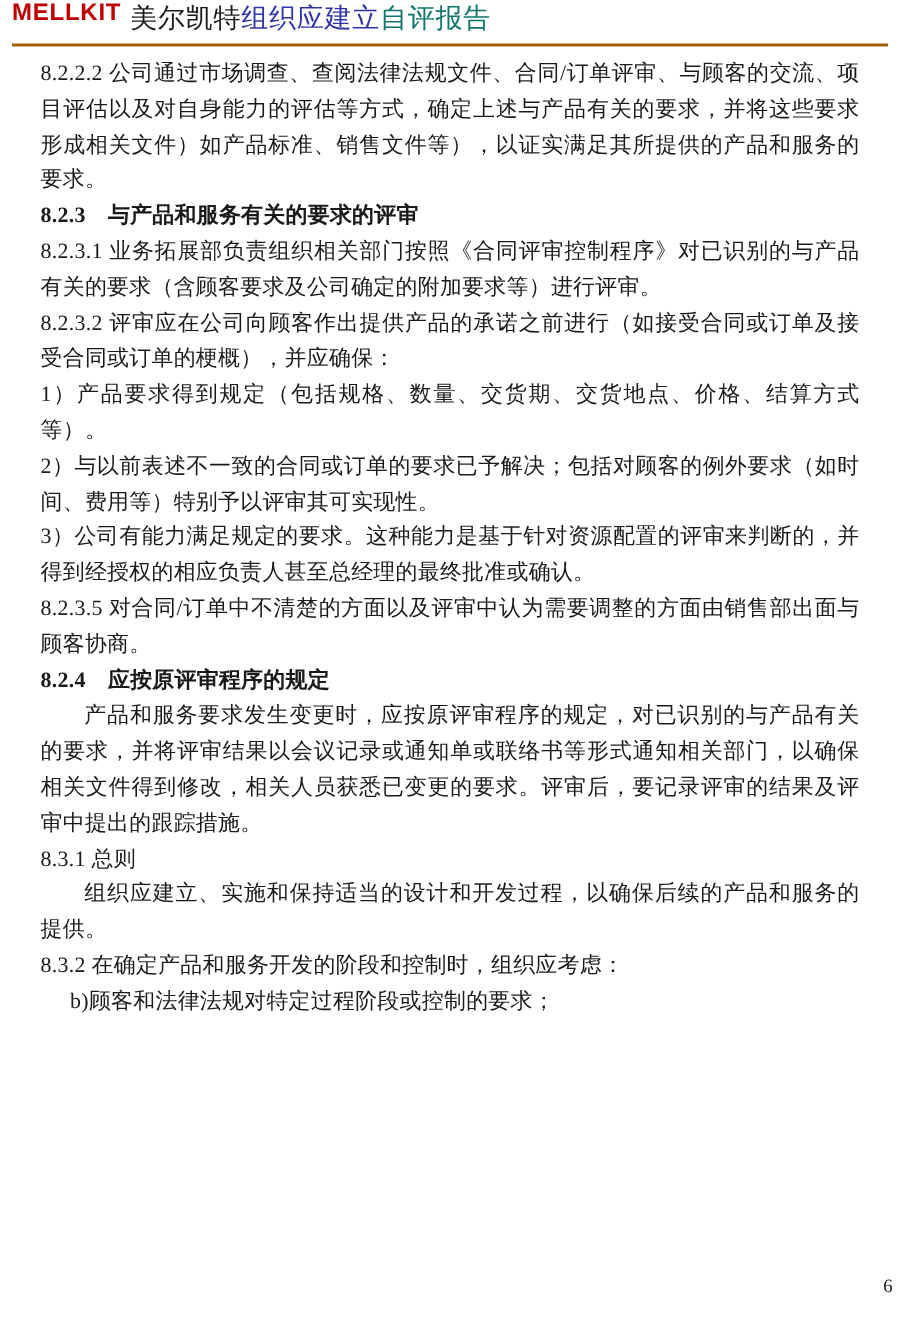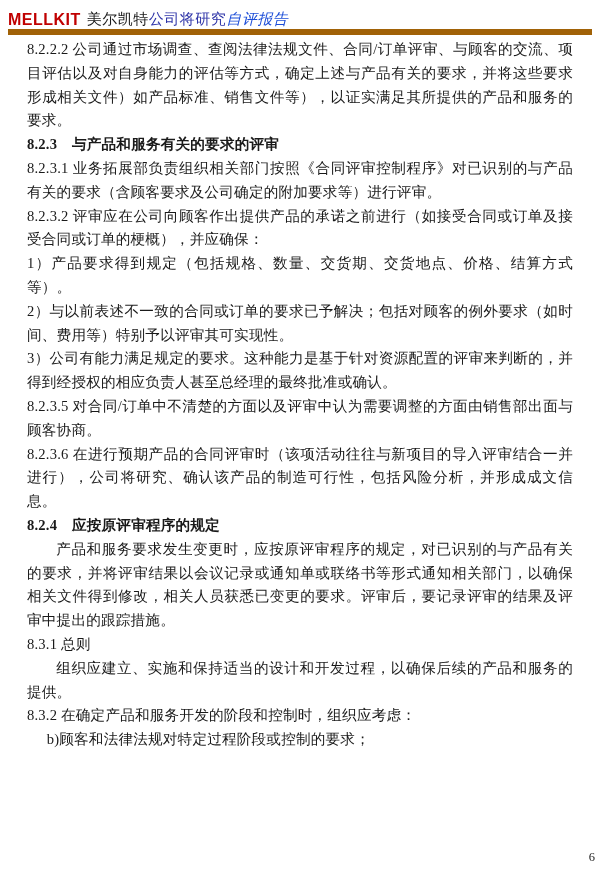--- a/index.html
+++ b/index.html
@@ -10,35 +10,35 @@
     position: relative;
     overflow: hidden;
     font-family: "Liberation Serif", "DejaVu Serif", serif;
     color: #1a1a1a;
   }
   
   .header {
     position: absolute;
     top: 0; left: 8px; right: 8px;
     height: 29px;
-    border-bottom: 6px solid #a16207;
+    border-bottom: 2px solid #a16207;
     display: flex;
-    align-items: flex-end;
+    align-items: flex-start;
     white-space: nowrap;
   }
   .brand {
     font-family: "Liberation Sans", "DejaVu Sans", sans-serif;
     font-weight: bold;
     font-size: 16px;
     color: #c00000;
     letter-spacing: 0.5px;
     margin-right: 6px;
   }
   .header .cn {
-    font-size: 15px;
+    font-size: 18px;
     letter-spacing: 0.5px;
   }
   .t-black { color: #1a1a1a; }
   .t-blue  { color: #2f35a8; }
   .t-red   { color: #9e3b32; }
   
   .doc {
     position: absolute;
     top: 38px; left: 27px; right: 27px;
     font-size: 14.6px;
@@ -58,34 +58,33 @@
     font-size: 12.5px;
     color: #1a1a1a;
   }
 </style>
 </head>
 <body>
 
 <div class="header">
   <span class="brand" style="color: rgb(192, 0, 0);">MELLKIT</span>
   <span class="cn t-black" style="color: rgb(26, 26, 26);">美尔凯特</span>
-  <span class="cn t-blue" style="color: rgb(47, 53, 168);">公司将研究</span>
-  <span class="cn t-red" style="color: #1d4ed8; font-style: italic;">自评报告</span>
+  <span class="cn t-blue" style="color: rgb(47, 53, 168);">组织应建立</span>
+  <span class="cn t-red" style="color: #0f766e;">自评报告</span>
 </div>
 
 <div class="doc" id="doc-body">
     <p class="para body">8.2.2.2 公司通过市场调查、查阅法律法规文件、合同/订单评审、与顾客的交流、项目评估以及对自身能力的评估等方式，确定上述与产品有关的要求，并将这些要求形成相关文件）如产品标准、销售文件等），以证实满足其所提供的产品和服务的要求。</p>
     <p class="para heading">8.2.3　与产品和服务有关的要求的评审</p>
     <p class="para body">8.2.3.1 业务拓展部负责组织相关部门按照《合同评审控制程序》对已识别的与产品有关的要求（含顾客要求及公司确定的附加要求等）进行评审。</p>
     <p class="para body">8.2.3.2 评审应在公司向顾客作出提供产品的承诺之前进行（如接受合同或订单及接受合同或订单的梗概），并应确保：</p>
     <p class="para body">1）产品要求得到规定（包括规格、数量、交货期、交货地点、价格、结算方式等）。</p>
     <p class="para body">2）与以前表述不一致的合同或订单的要求已予解决；包括对顾客的例外要求（如时间、费用等）特别予以评审其可实现性。</p>
     <p class="para body">3）公司有能力满足规定的要求。这种能力是基于针对资源配置的评审来判断的，并得到经授权的相应负责人甚至总经理的最终批准或确认。</p>
     <p class="para body">8.2.3.5 对合同/订单中不清楚的方面以及评审中认为需要调整的方面由销售部出面与顾客协商。</p>
-    <p class="para body">8.2.3.6 在进行预期产品的合同评审时（该项活动往往与新项目的导入评审结合一并进行），公司将研究、确认该产品的制造可行性，包括风险分析，并形成成文信息。</p>
     <p class="para heading">8.2.4　应按原评审程序的规定</p>
     <p class="para indent">产品和服务要求发生变更时，应按原评审程序的规定，对已识别的与产品有关的要求，并将评审结果以会议记录或通知单或联络书等形式通知相关部门，以确保相关文件得到修改，相关人员获悉已变更的要求。评审后，要记录评审的结果及评审中提出的跟踪措施。</p>
     <p class="para body">8.3.1 总则</p>
     <p class="para indent">组织应建立、实施和保持适当的设计和开发过程，以确保后续的产品和服务的提供。</p>
     <p class="para body">8.3.2 在确定产品和服务开发的阶段和控制时，组织应考虑：</p>
     <p class="para list">b)顾客和法律法规对特定过程阶段或控制的要求；</p>
   </div>
 
 <div class="page-number">6</div>
 

